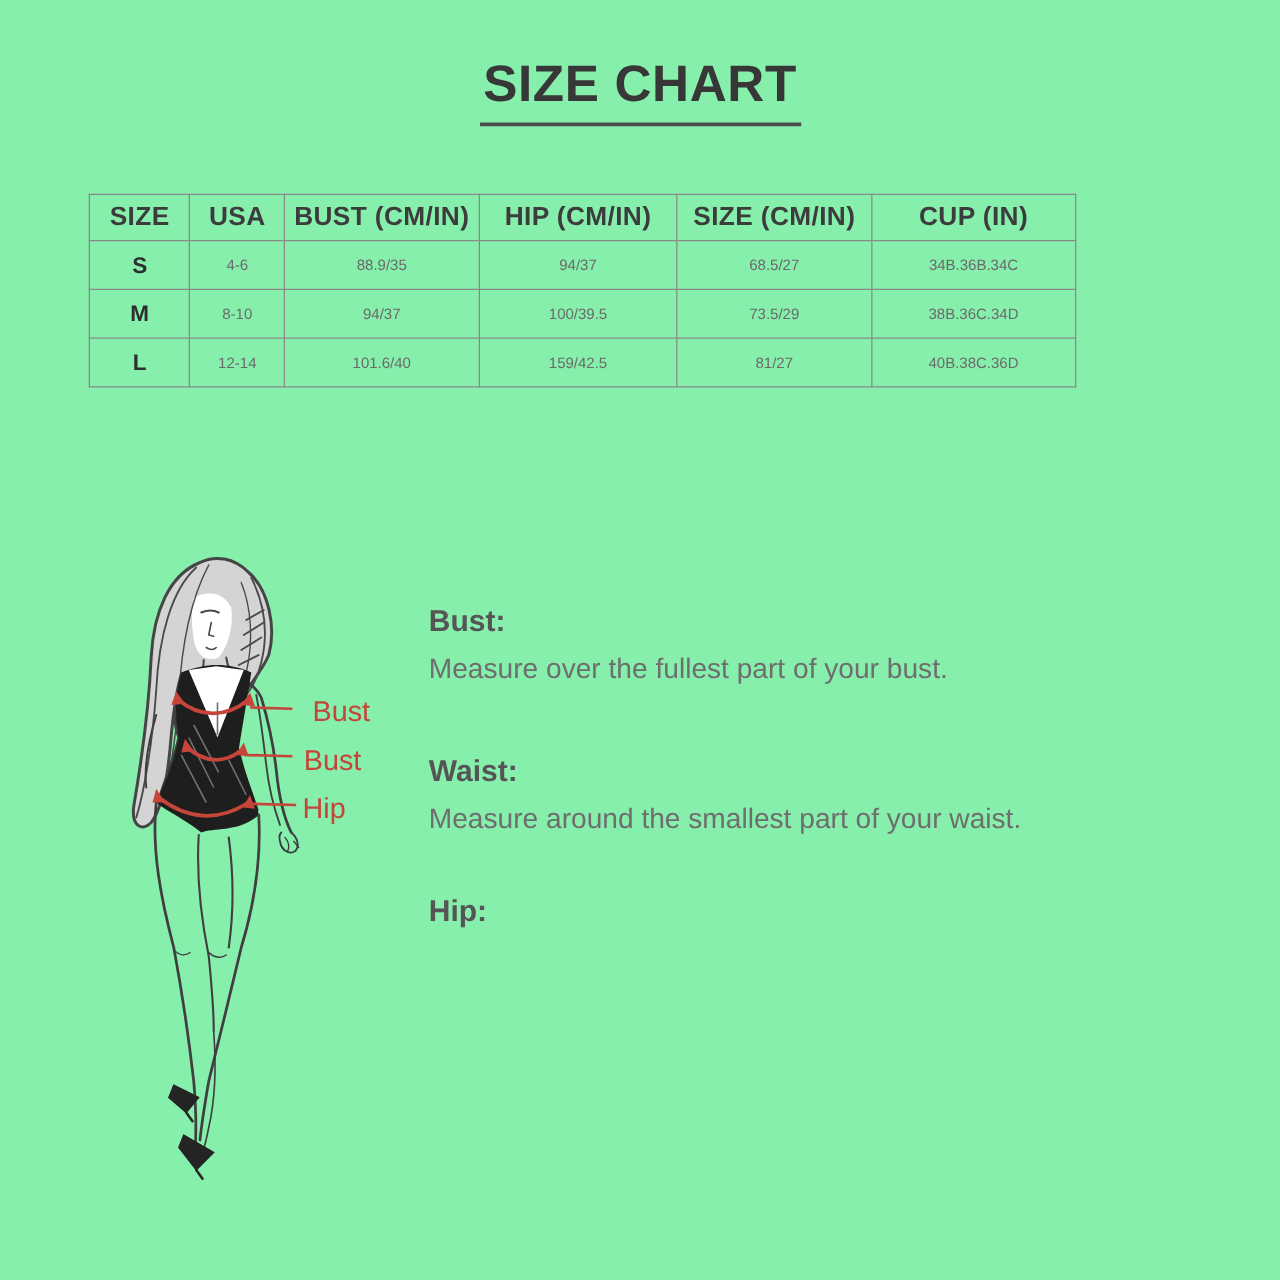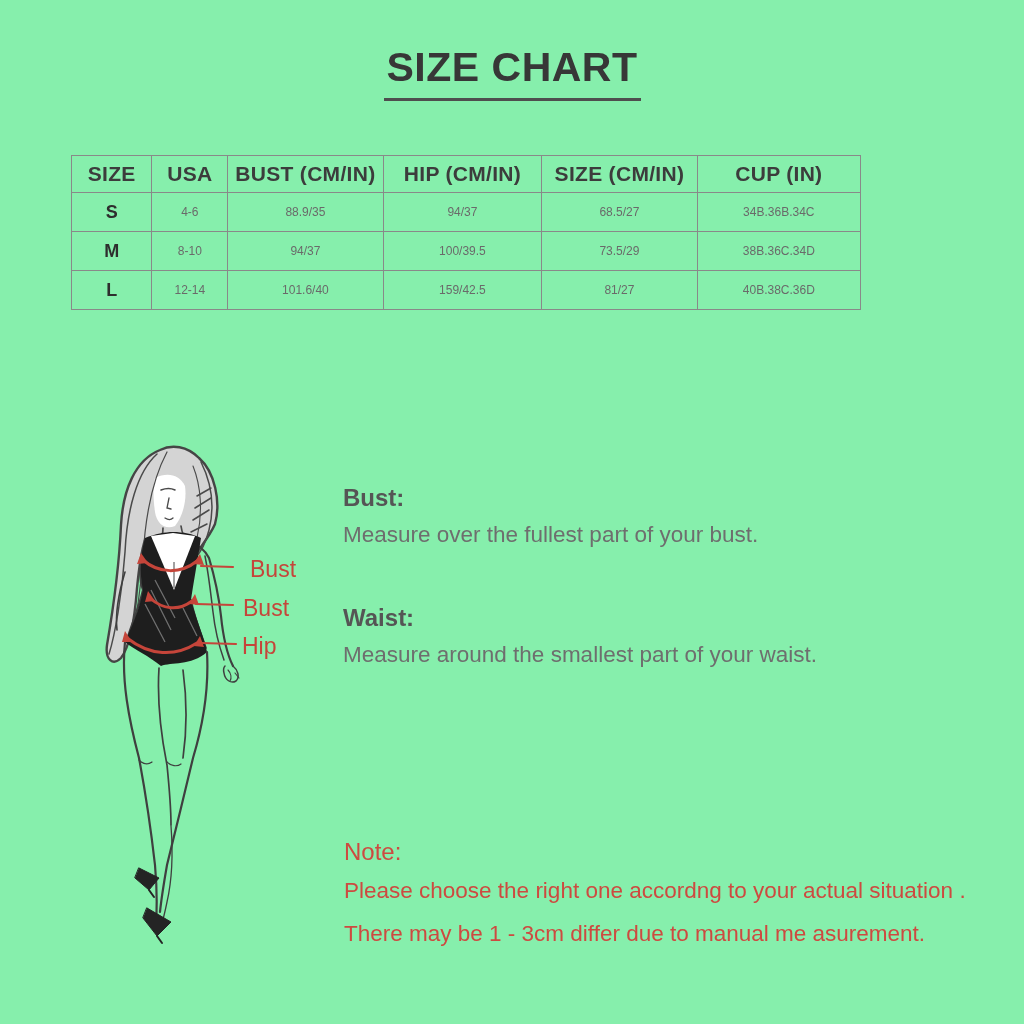--- a/index.html
+++ b/index.html
@@ -183,21 +183,17 @@
 
   <div class="instruction sec-bust">
     <div class="head">Bust:</div>
     <div class="body">Measure over the fullest part of your bust.</div>
   </div>
   <div class="instruction sec-waist">
     <div class="head">Waist:</div>
     <div class="body">Measure around the smallest part of your waist.</div>
   </div>
   <div class="instruction sec-hip">
+    <div class="head">Hip:</div>
   </div>
 
-  <div class="note">
-    <div class="head">Note:</div>
-    <div class="line">Please choose the right one accordng to your actual situation .</div>
-    <div class="line">There may be 1 - 3cm differ due to manual me asurement.</div>
-  </div>
 
 </div>
 
 </body></html>

